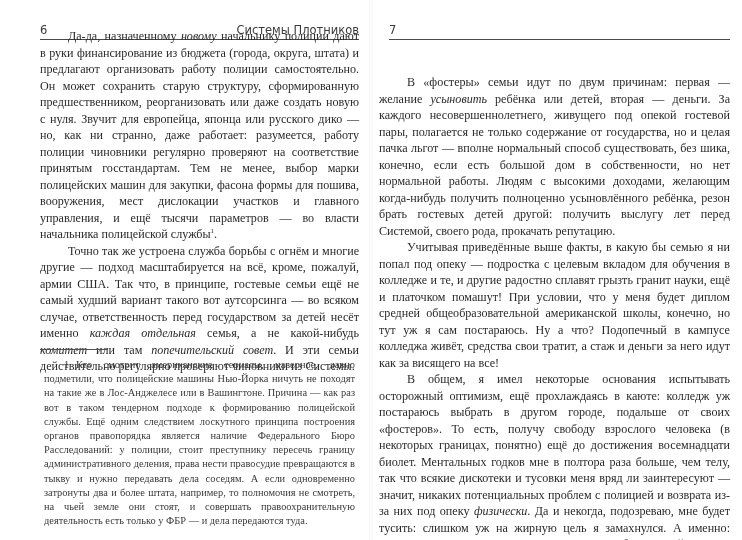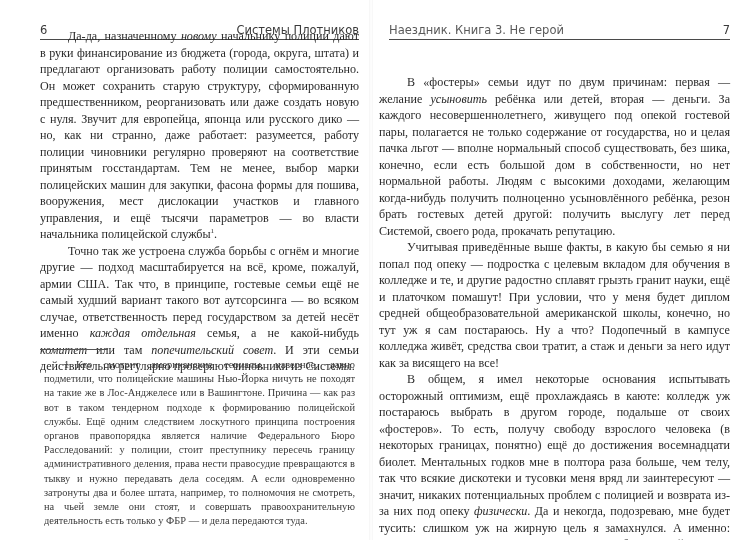--- a/index.html
+++ b/index.html
@@ -66,21 +66,20 @@
     <div class="footnote-sep"></div>
     <div class="footnote">
       <p><span class="num">1</span><span>Кто смотрит американские сериалы, наверное, давно подметили, что полицейские машины Нью-Йорка ничуть не походят на такие же в Лос-Анджелесе или в Вашингтоне. Причина — как раз вот в таком тендерном подходе к формированию полицейской службы. Ещё одним следствием лоскутного принципа построения органов правопорядка является наличие Федерального Бюро Расследований: у полиции, стоит преступнику пересечь границу административного деления, права нести правосудие превращаются в тыкву и нужно передавать дела соседям. А если одновременно затронуты два и более штата, например, то полномочия не смотреть, на чьей земле они стоят, и совершать правоохранительную деятельность есть только у ФБР — и дела передаются туда.</span></p>
     </div>
   </div>
 
   <div class="gutter"></div>
 
   <div class="page right">
     <div class="running-head">
-      <span class="title">Наездник. Книга 3. Не герой</span>
       <span>7</span>
     </div>
 
     <div class="body-text">
       <p><span>В «фостеры» семьи идут по двум причинам: первая — желание </span><em>усыновить</em><span> ребёнка или детей, вторая — деньги. За каждого несовершеннолетнего, живущего под опекой гостевой пары, полагается не только содержание от государства, но и целая пачка льгот — вполне нормальный способ существовать, без шика, конечно, если есть большой дом в собственности, но нет нормальной работы. Людям с высокими доходами, желающим когда-нибудь получить полноценно усыновлённого ребёнка, резон брать гостевых детей другой: получить выслугу лет перед Системой, своего рода, прокачать репутацию.</span></p>
       <p><span>Учитывая приведённые выше факты, в какую бы семью я ни попал под опеку — подростка с целевым вкладом для обучения в колледже и те, и другие радостно сплавят грызть гранит науки, ещё и платочком помашут! При условии, что у меня будет диплом средней общеобразовательной американской школы, конечно, но тут уж я сам постараюсь. Ну а что? Подопечный в кампусе колледжа живёт, средства свои тратит, а стаж и деньги за него идут как за висящего на все!</span></p>
       <p><span>В общем, я имел некоторые основания испытывать осторожный оптимизм, ещё прохлаждаясь в каюте: колледж уж постараюсь выбрать в другом городе, подальше от своих «фостеров». То есть, получу свободу взрослого человека (в некоторых границах, понятно) ещё до достижения восемнад­цати биолет. Ментальных годков мне в полтора раза больше, чем телу, так что всякие дискотеки и тусовки меня вряд ли заинтересуют — значит, никаких потенциальных проблем с полицией и возврата из-за них под опеку </span><em>физически</em><span>. Да и некогда, подозреваю, мне будет тусить: слишком уж на жир­ную цель я замахнулся. А именно: максимально получить зна­ния в таких областях ай-ти, как программирование систем искусственного интеллекта и разработка микропроцессоров.</span></p>
     </div>
   </div>
 

